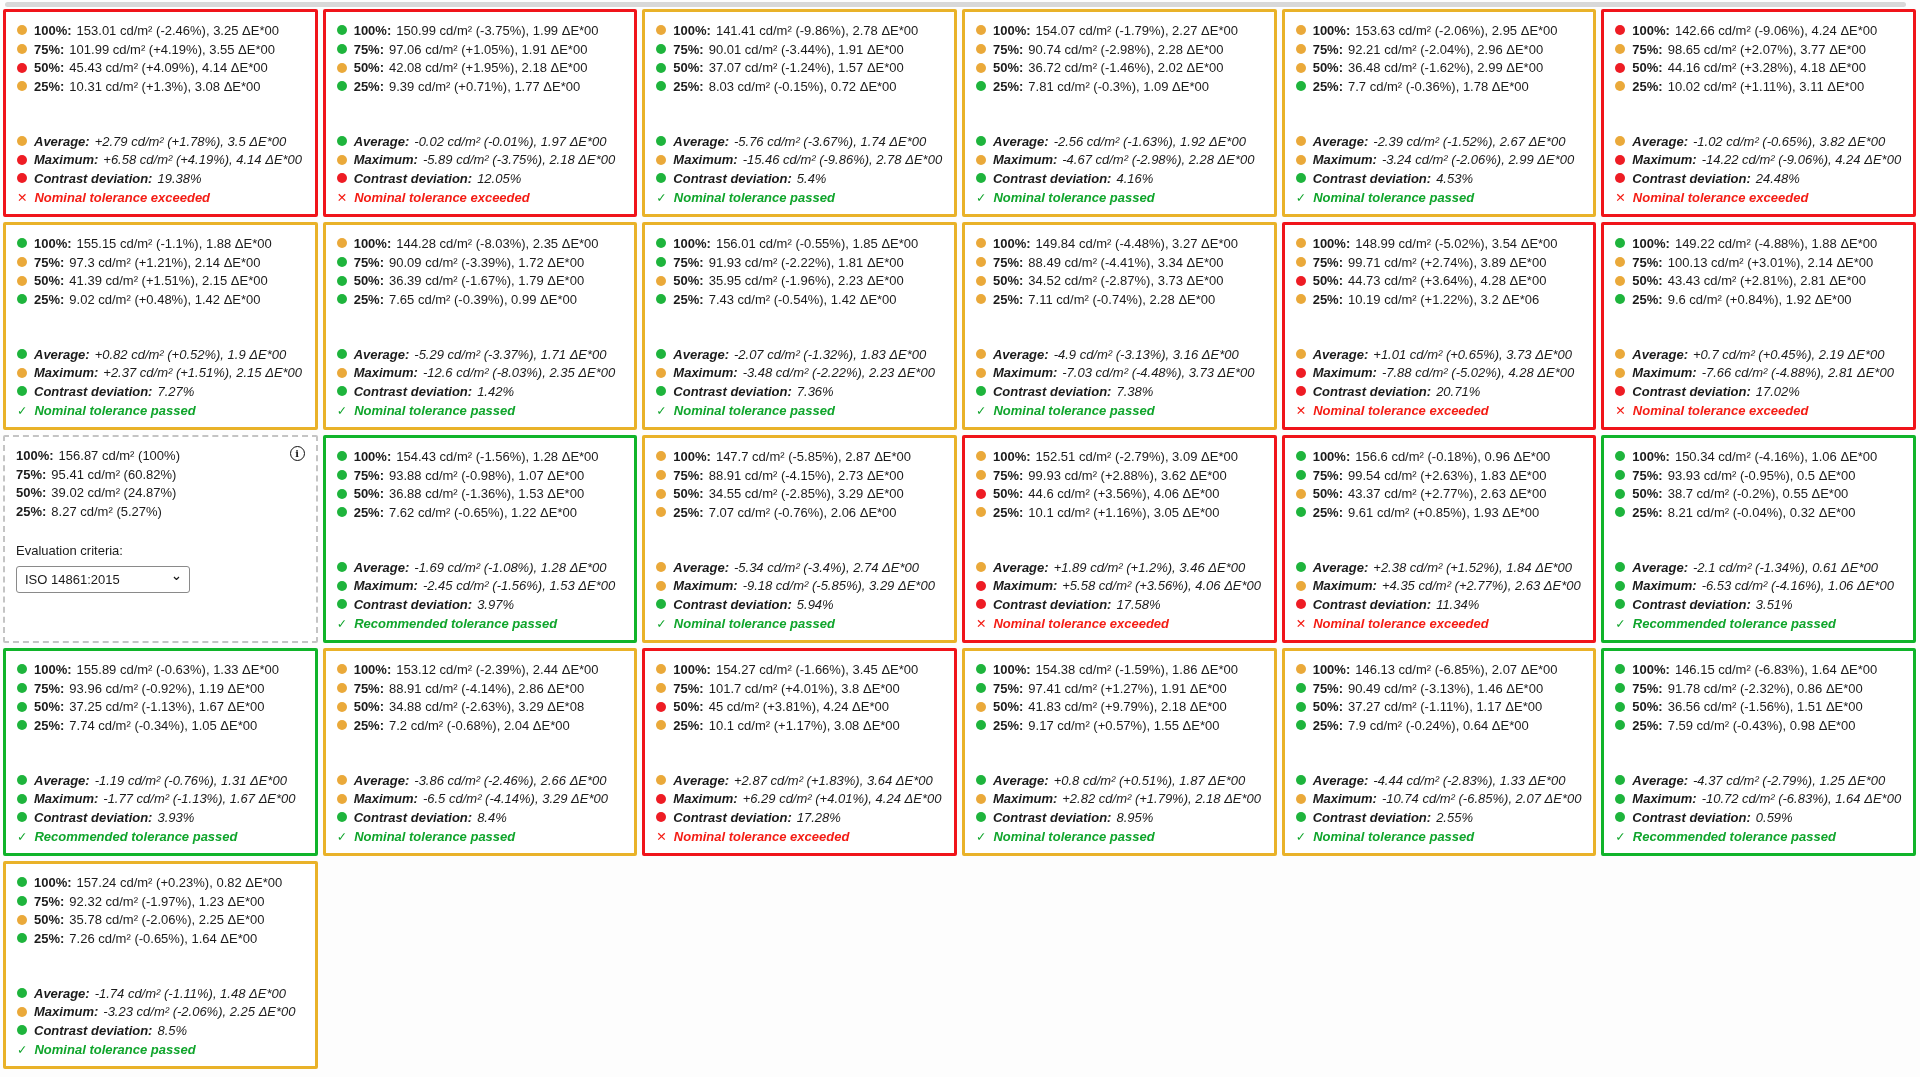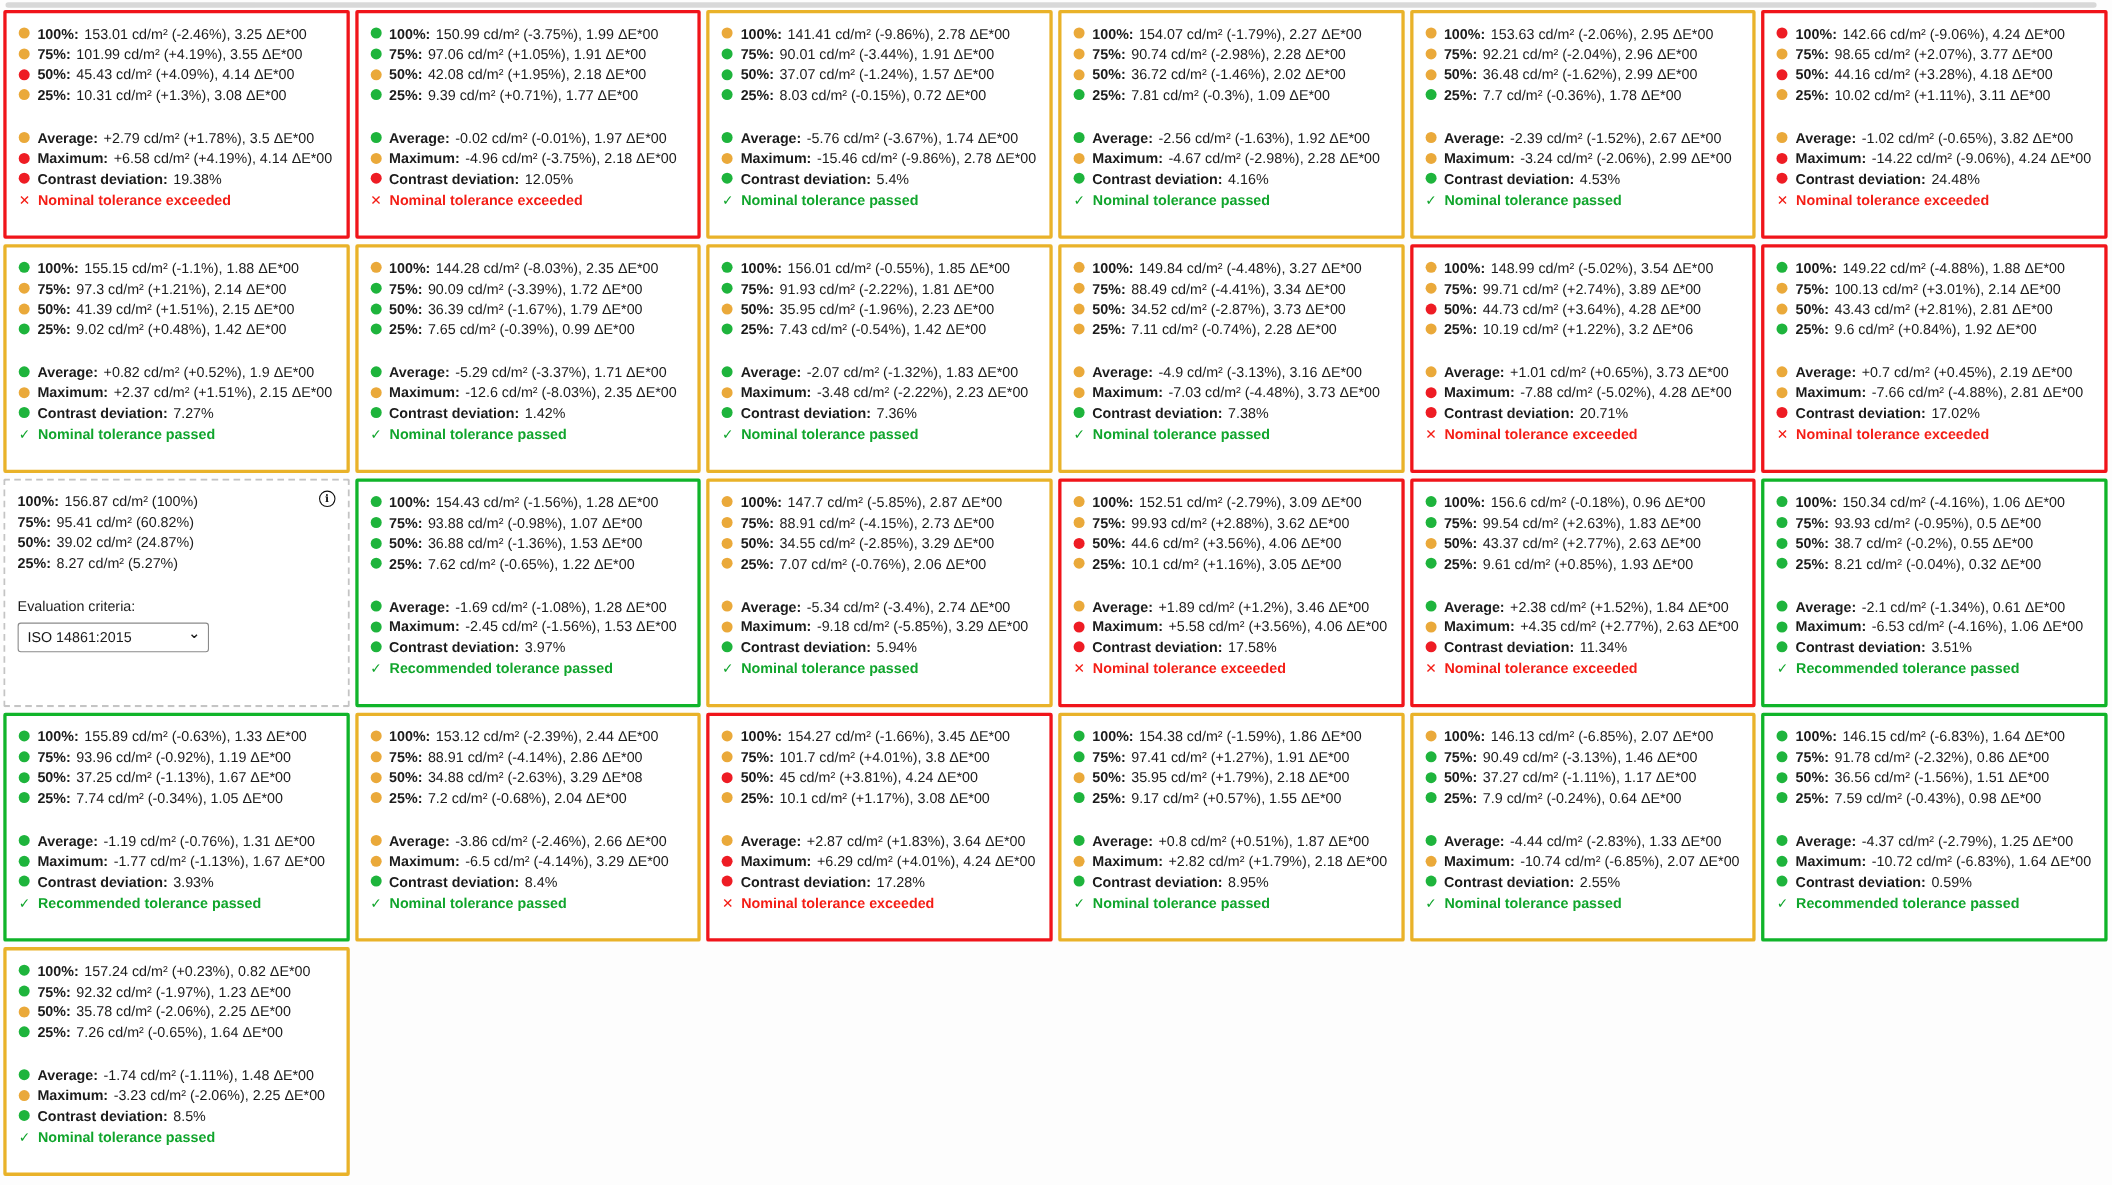--- a/index.html
+++ b/index.html
@@ -12,21 +12,21 @@
   .b-red{border-color:#f0141a;}
   .b-amber{border-color:#e9b229;}
   .b-green{border-color:#10b42a;}
   .b-ref{border:2px dashed #c4c4c4;}
   .line{display:flex;align-items:center;height:18.7px;white-space:nowrap;}
   .dot{width:10px;height:10px;border-radius:50%;margin-right:7px;flex:none;}
   .d-amber{background:#eaa93a;}
   .d-red{background:#ee1c24;}
   .d-green{background:#1eb43c;}
   .lbl{font-weight:700;margin-right:5px;}
-  .summary{margin-top:20px;}
+  .summary{margin-top:36px;font-style:italic;}
   .status{display:flex;align-items:center;height:19px;font-weight:700;white-space:nowrap;}
   .st-fail{color:#f41d15;}
   .st-pass{color:#10a52c;}
   .status .ic{margin-right:7px;font-weight:700;font-size:12.5px;}
   
   .ref-line{display:flex;align-items:center;height:18.7px;white-space:nowrap;}
   .eval-label{margin-top:20px;height:19px;display:flex;align-items:center;}
   .select-wrap{margin-top:6px;width:172px;height:25px;border:1px solid #8a8a8a;border-radius:3px;
     display:flex;align-items:center;background:#fff;position:relative;}
   .select-wrap select{appearance:none;-webkit-appearance:none;border:none;background:transparent;
@@ -113,21 +113,21 @@
         </div>
         <div class="group summary">
           <div class="line">
             <span class="dot d-green"></span>
             <b class="lbl">Average:</b>
             <span class="txt">-0.02 cd/m² (-0.01%), 1.97 ΔE*00</span>
           </div>
           <div class="line">
             <span class="dot d-amber"></span>
             <b class="lbl">Maximum:</b>
-            <span class="txt">-4.96 cd/m² (-3.75%), 2.18 ΔE*00</span>
+            <span class="txt">-5.89 cd/m² (-3.75%), 2.18 ΔE*00</span>
           </div>
           <div class="line">
             <span class="dot d-red"></span>
             <b class="lbl">Contrast deviation:</b>
             <span class="txt">12.05%</span>
           </div>
           <div class="status st-fail">
             <span class="ic">✕</span>
             <span>Nominal tolerance exceeded</span>
           </div>
@@ -975,21 +975,21 @@
             <span class="txt">154.38 cd/m² (-1.59%), 1.86 ΔE*00</span>
           </div>
           <div class="line">
             <span class="dot d-green"></span>
             <b class="lbl">75%:</b>
             <span class="txt">97.41 cd/m² (+1.27%), 1.91 ΔE*00</span>
           </div>
           <div class="line">
             <span class="dot d-amber"></span>
             <b class="lbl">50%:</b>
-            <span class="txt">35.95 cd/m² (+1.79%), 2.18 ΔE*00</span>
+            <span class="txt">41.83 cd/m² (+9.79%), 2.18 ΔE*00</span>
           </div>
           <div class="line">
             <span class="dot d-green"></span>
             <b class="lbl">25%:</b>
             <span class="txt">9.17 cd/m² (+0.57%), 1.55 ΔE*00</span>
           </div>
         </div>
         <div class="group summary">
           <div class="line">
             <span class="dot d-green"></span>

